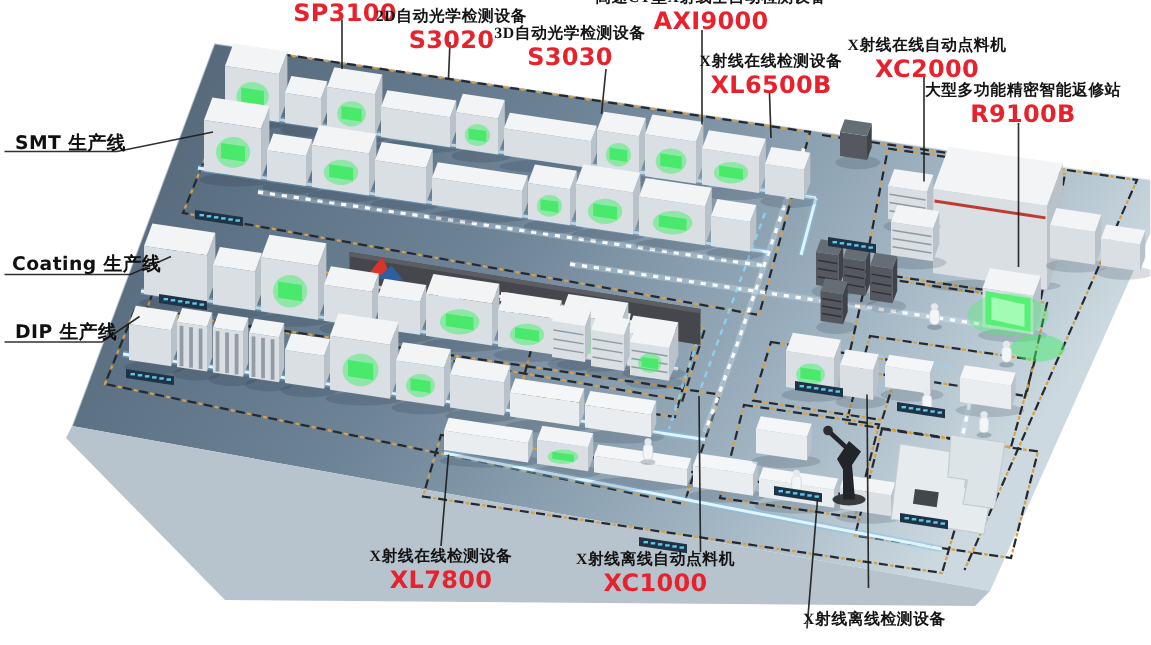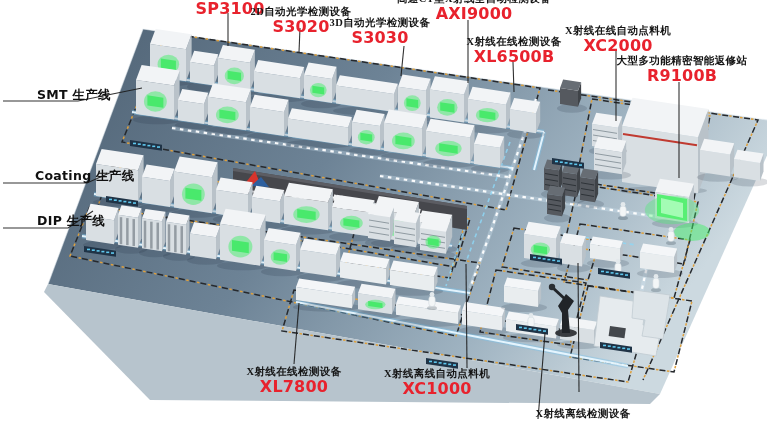--- a/index.html
+++ b/index.html
@@ -2,21 +2,21 @@
 <html><head>
 <meta charset="utf-8">
 <style>
   html,body{margin:0;padding:0;background:#fff;}
   .scene{position:relative;width:767px;height:430px;overflow:hidden;background:#fff;
          font-family:"DejaVu Sans",sans-serif;}
   .scene svg{position:absolute;left:0;top:0;}
   .eq{position:absolute;transform:translateX(-50%);text-align:center;white-space:nowrap;line-height:1.18;z-index:5;}
   .eq .nm{font-weight:bold;font-size:10.5px;color:#141414;letter-spacing:.4px;font-family:Liberation Serif, serif;}
   .eq .md{font-weight:bold;font-size:16px;color:#e8222d;letter-spacing:.2px;}
-  .line-label{position:absolute;font-weight:bold;font-size:12.5px;color:#101010;white-space:nowrap;z-index:5;letter-spacing:.3px;margin-left:27px;}
+  .line-label{position:absolute;font-weight:bold;font-size:12.5px;color:#101010;white-space:nowrap;z-index:5;letter-spacing:.3px;}
 </style>
 </head>
 <body>
 
 <div class="scene">
 
 <svg width="767" height="430" viewBox="0 0 767 430">
   <defs>
     <linearGradient id="plat" x1="0" y1="0" x2="1" y2="0.35">
       <stop offset="0" stop-color="#4e6173"></stop>

